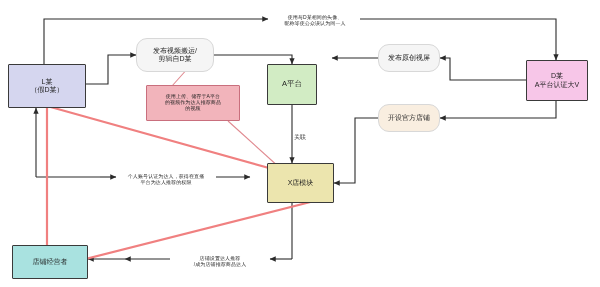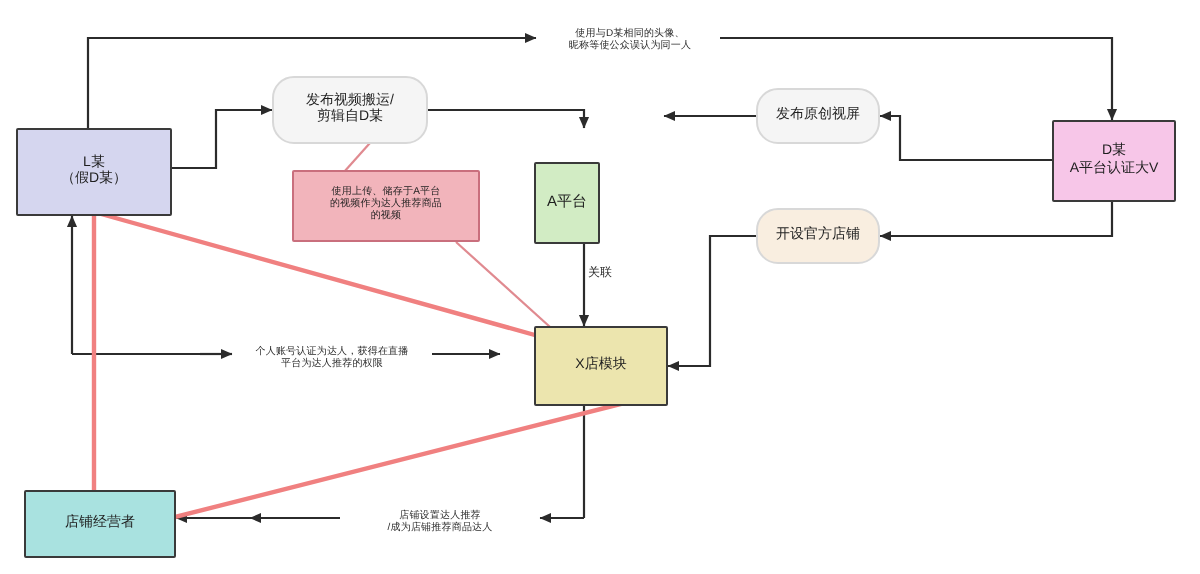--- a/index.html
+++ b/index.html
@@ -138,21 +138,21 @@
     <span>发布视频搬运/
 剪辑自D某</span>
   </div>
 
   <div class="node note c-note tiny" style="left:146px; top:85px; width:94px; height:36px;">
     <span>使用上传、储存于A平台
 的视频作为达人推荐商品
 的视频</span>
   </div>
 
-  <div class="node rect c-green ndlg" style="left:267px; top:64px; width:33px; height:41px;margin-top:17px;">
+  <div class="node rect c-green ndlg" style="left:267px; top:64px; width:50px; height:41px;">
     <span>A平台</span>
   </div>
 
   <div class="node pill c-white nd" style="left:378px; top:44px; width:62px; height:28px;">
     <span>发布原创视屏</span>
   </div>
 
   <div class="node rect c-pink nd" style="left:526px; top:60px; width:62px; height:41px;">
     <span>D某
 A平台认证大V</span>

